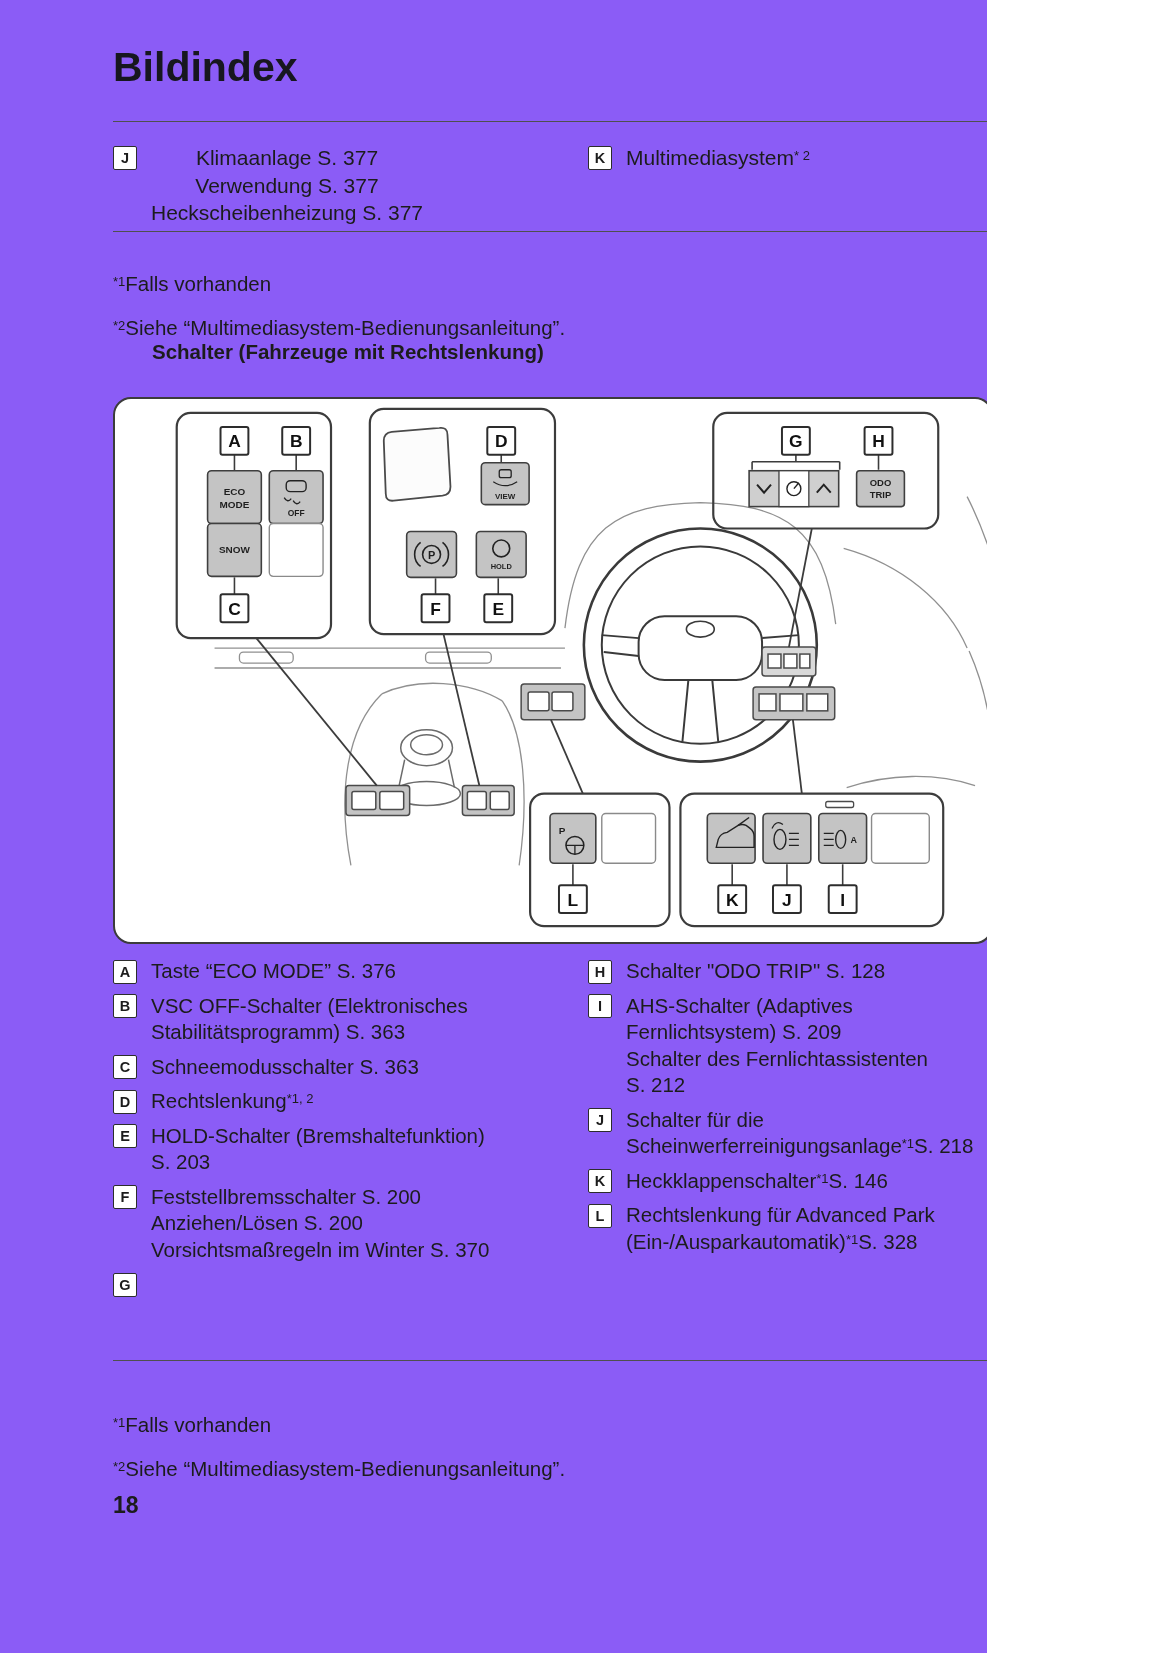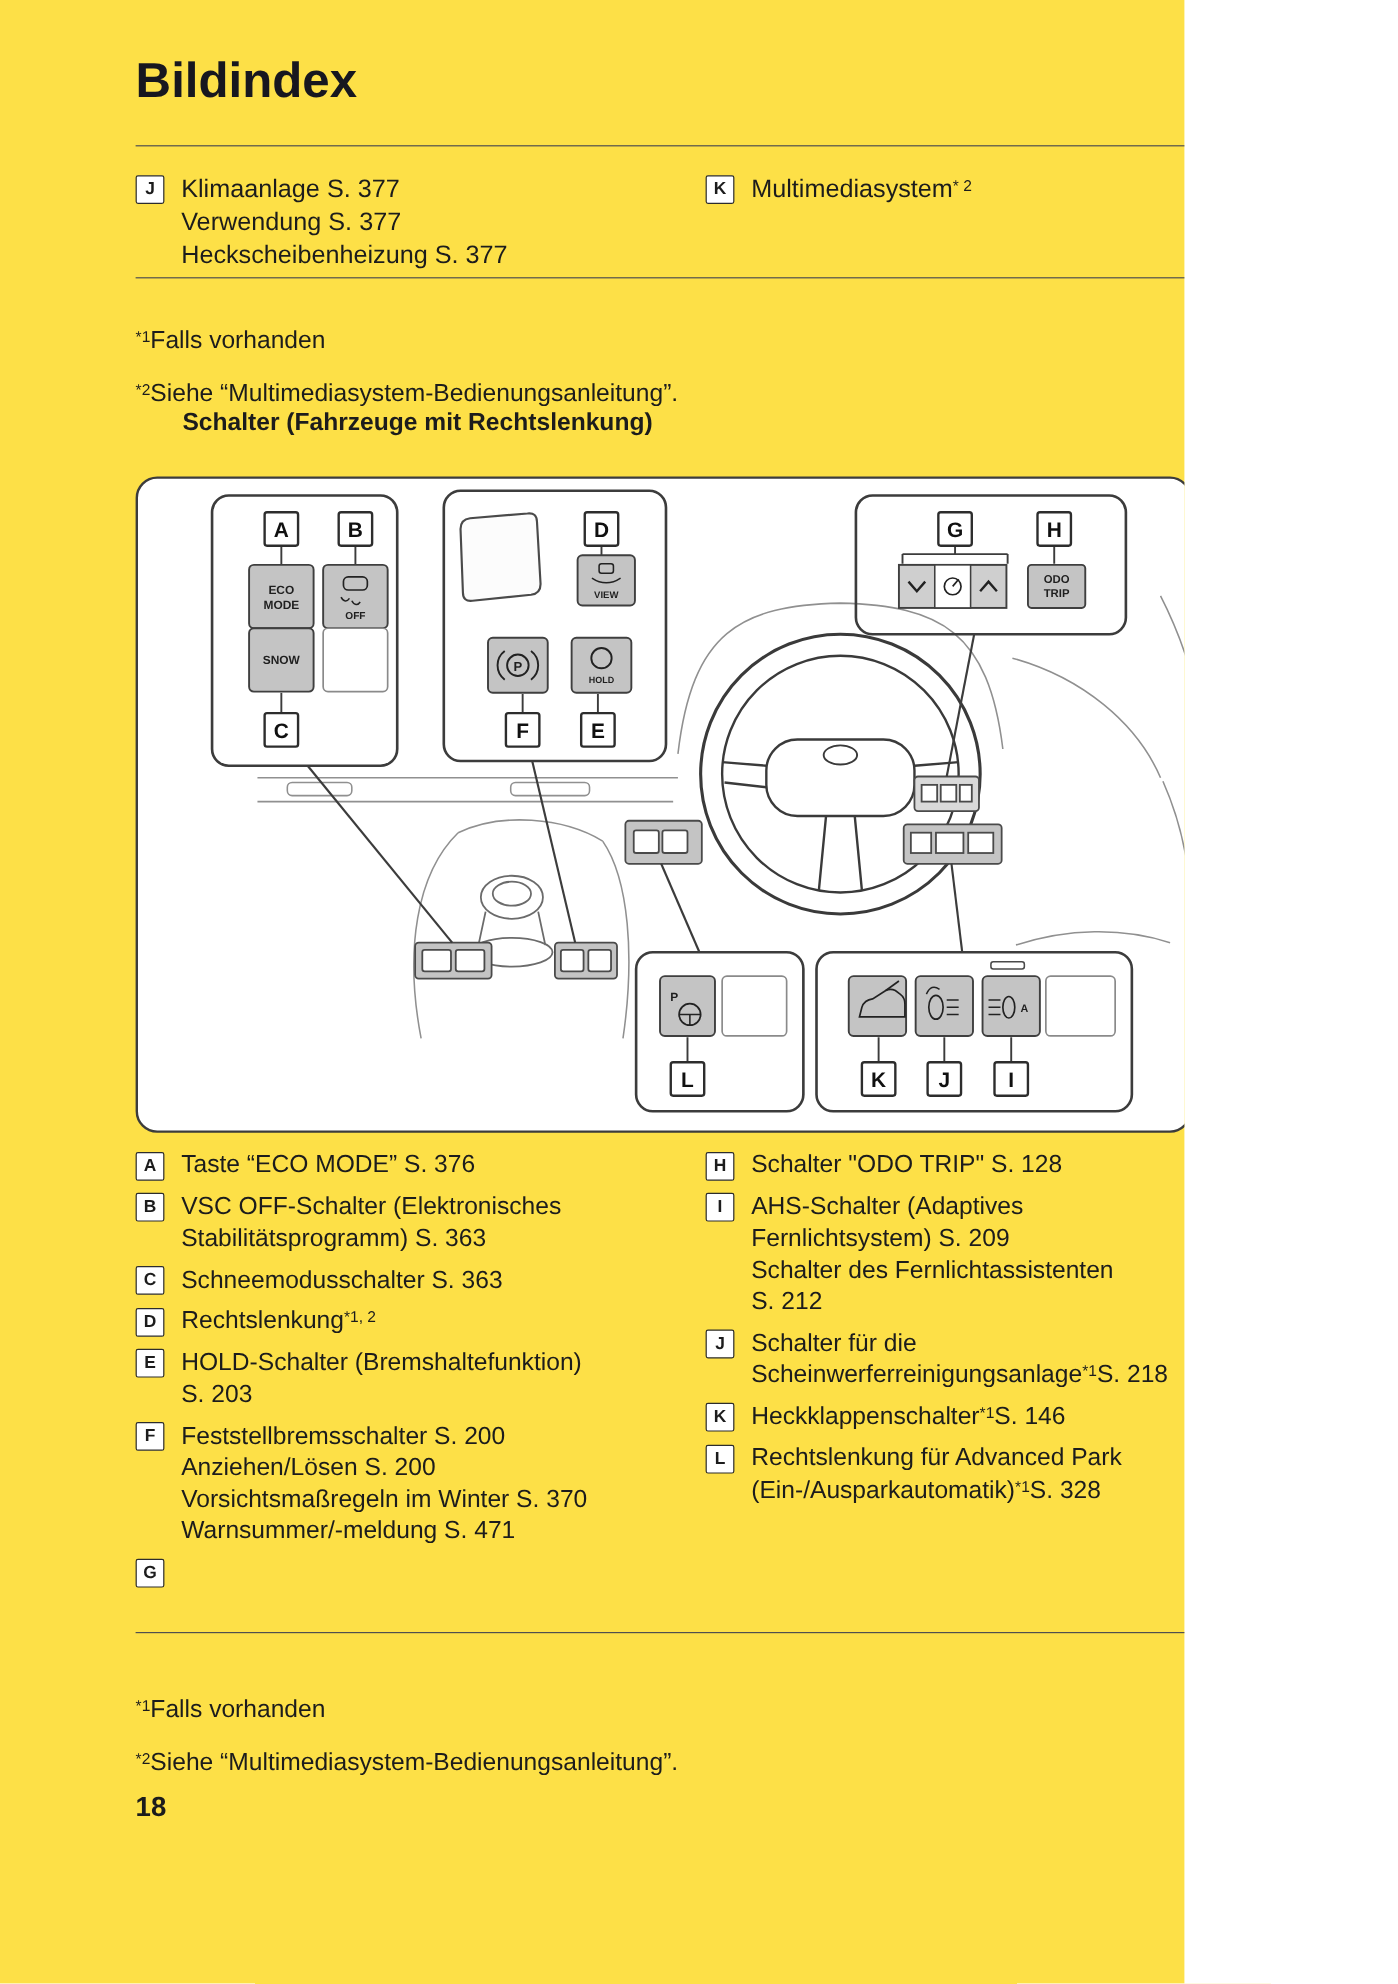--- a/index.html
+++ b/index.html
@@ -1,33 +1,33 @@
 <!DOCTYPE html>
 <html><head>
 <meta charset="utf-8">
 <style>
   * { margin:0; padding:0; box-sizing:border-box; }
   html,body { background:#ffffff; }
   .page {
-    position:relative; width:987px; height:1653px; background:#fde047;
+    position:relative; width:987px; height:1653px; background:#8b5cf6;
     font-family:"Liberation Sans", sans-serif; color:#1c1c1c; overflow:hidden;
   }
   .abs { position:absolute; }
   .rule { position:absolute; left:113px; width:880px; border-top:1.6px solid #4f4f4f; }
   .title { left:113px; top:44px; font-size:41px; font-weight:700; color:#17171f; }
   .heading { left:113px; top:340px; font-size:20.5px; font-weight:700;margin-left:39px; }
   .badge {
     display:inline-flex; align-items:center; justify-content:center;
     width:24px; height:24px; border:1.7px solid #2c2c2c; border-radius:2px;
     font-size:14.5px; font-weight:700; flex:0 0 auto; margin-top:1.5px; background:#fff;
   }
   .toplegend { left:113px; top:144px; width:900px; display:flex; }
   .tl-item { display:flex; }
   .tl-left { width:475px; flex:0 0 auto; }
-  .tl-lines { margin-left:14px; font-size:21px; line-height:27.5px; }
+  .tl-lines { margin-left:14px; font-size:21px; line-height:27.5px;text-align:center; }
   sup { font-size:13px; line-height:0; vertical-align:5px; }
   .footnote { position:absolute; left:113px; font-size:20.5px;margin-top:15px; }
   .diagram {
     left:113px; top:397px; width:880px; height:547px;
     border:2.2px solid #3c3c3c; border-radius:18px; background:#fff;
   }
   .diagram-svg { position:absolute; inset:0; width:100%; height:100%; }
   .diagram-svg text { font-family:"Liberation Sans", sans-serif; }
   .bl { text-anchor:middle; font-weight:bold; fill:#1f1f1f; }
   .co { text-anchor:middle; font-weight:bold; font-size:17.5px; fill:#101010; }
@@ -337,21 +337,20 @@
             <div class="legend-line"><span>HOLD-Schalter (Bremshaltefunktion)</span></div>
             <div class="legend-line"><span>S. 203</span></div>
           </div>
         </div>
         <div class="legend-item">
           <span class="badge">F</span>
           <div class="legend-text">
             <div class="legend-line"><span>Feststellbremsschalter S. 200</span></div>
             <div class="legend-line"><span>Anziehen/Lösen S. 200</span></div>
             <div class="legend-line"><span>Vorsichtsmaßregeln im Winter S. 370</span></div>
-            <div class="legend-line"><span>Warnsummer/-meldung S. 471</span></div>
           </div>
         </div>
         <div class="legend-item">
           <span class="badge">G</span>
         </div>
       </div>
     <div class="legend-col legend-col-right" id="legend-right">
         <div class="legend-item">
           <span class="badge">H</span>
           <div class="legend-text">

